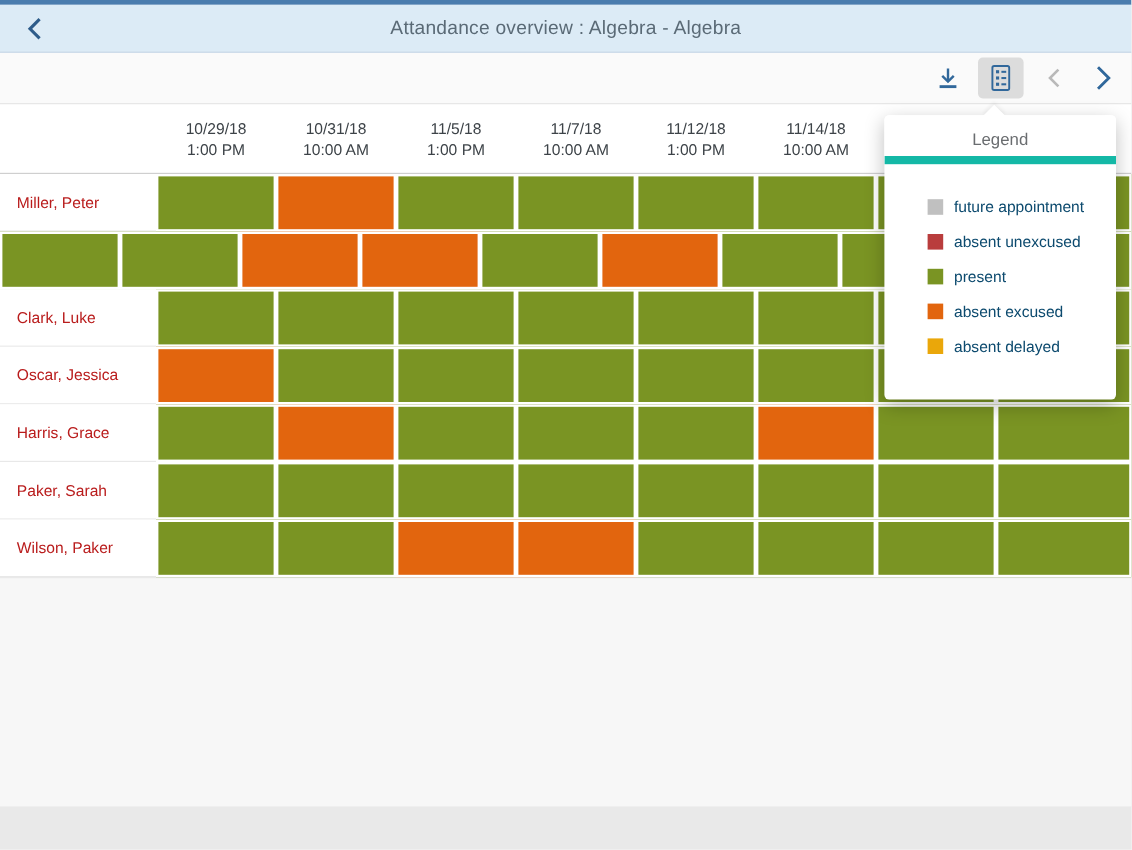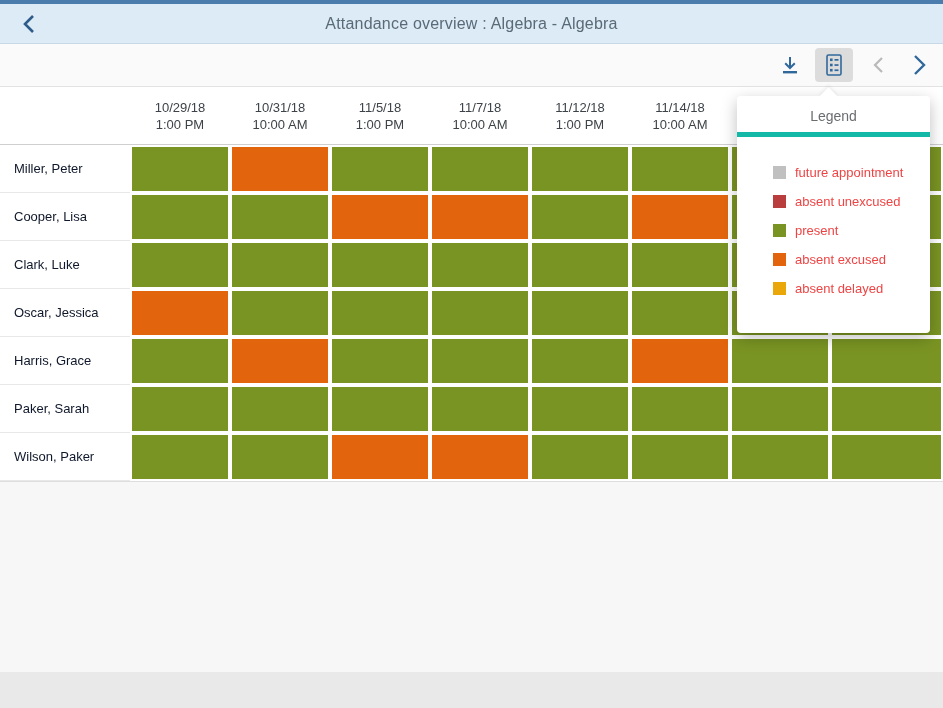--- a/index.html
+++ b/index.html
@@ -42,47 +42,47 @@
     font-size:13px; line-height:17px; color:#3d4348;
   }
   .col-head.flex-fill, .cell.flex-fill { flex:1 1 auto; width:auto; }
   .col-head span { display:block; }
 
   .grid-body { background:#fff; border-bottom:1px solid #dedede; }
   .grid-row { display:flex; height:48px; }
   .name-cell {
     flex:0 0 130px; width:130px; background:#fff; border-bottom:1px solid #e8e8e8;
     display:flex; align-items:center; padding-left:14px;
-    font-size:13px; color:#0f172a;
+    font-size:13px; color:#b91c1c;
   }
   .cells { flex:1 1 auto; display:flex; }
   .cell { flex:0 0 100px; width:100px; height:48px; border:2px solid #fff; }
 
   .below-grid { height:225px; background:#f7f7f7; }
 
   
   .legend-popup {
     position:absolute; left:737px; top:96px; width:193px;
     background:#fff; border-radius:4px; z-index:20;
     box-shadow:0 5px 16px rgba(0,0,0,0.25);
   }
   .legend-notch {
     position:absolute; top:-6px; left:85px; width:13px; height:13px;
     background:#fff; transform:rotate(45deg);
     box-shadow:-2px -2px 3px rgba(0,0,0,0.05);
   }
   .legend-title {
     height:41px; line-height:41px; text-align:center;
-    font-size:14px; color:#6a6d70; border-bottom:5px solid #14b8a6;
+    font-size:14px; color:#6a6d70; border-bottom:7px solid #14b8a6;
     border-radius:4px 4px 0 0; background:#fff; position:relative;
   }
   .legend-items { padding:21px 0 30px; }
   .legend-item { display:flex; align-items:center; height:29px; padding-left:36px; }
   .legend-swatch { width:13px; height:13px; flex:0 0 13px; margin-right:9px; }
-  .legend-label { font-size:13px; color:#ef4444; white-space:nowrap; }
+  .legend-label { font-size:13px; color:#0c4a6e; white-space:nowrap; }
 
   svg { display:block; }
 </style>
 </head>
 <body>
 
 <div class="page">
 
   <div class="top-accent"></div>
 
@@ -183,21 +183,20 @@
             <div class="cell" style="background: rgb(226, 101, 14);"></div>
             <div class="cell" style="background: rgb(122, 148, 35);"></div>
             <div class="cell" style="background: rgb(122, 148, 35);"></div>
             <div class="cell" style="background: rgb(122, 148, 35);"></div>
             <div class="cell" style="background: rgb(122, 148, 35);"></div>
             <div class="cell" style="background: rgb(122, 148, 35);"></div>
             <div class="cell flex-fill" style="background: rgb(122, 148, 35);"></div>
           </div>
         </div>
         <div class="grid-row">
-          <div class="name-cell">Cooper, Lisa</div>
           <div class="cells">
             <div class="cell" style="background: rgb(122, 148, 35);"></div>
             <div class="cell" style="background: rgb(122, 148, 35);"></div>
             <div class="cell" style="background: rgb(226, 101, 14);"></div>
             <div class="cell" style="background: rgb(226, 101, 14);"></div>
             <div class="cell" style="background: rgb(122, 148, 35);"></div>
             <div class="cell" style="background: rgb(226, 101, 14);"></div>
             <div class="cell" style="background: rgb(122, 148, 35);"></div>
             <div class="cell flex-fill" style="background: rgb(122, 148, 35);"></div>
           </div>

